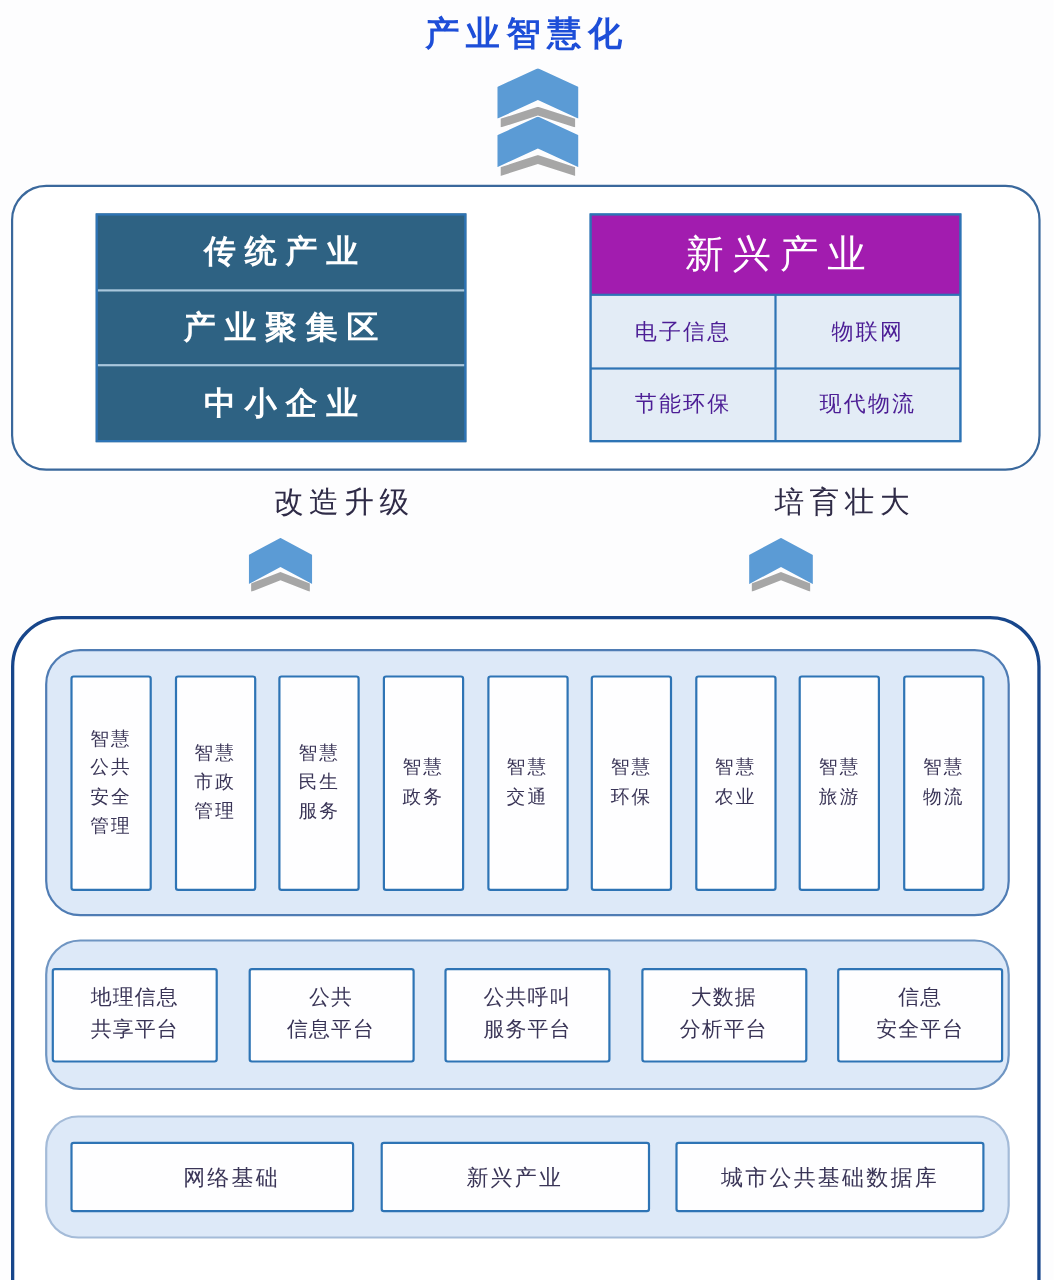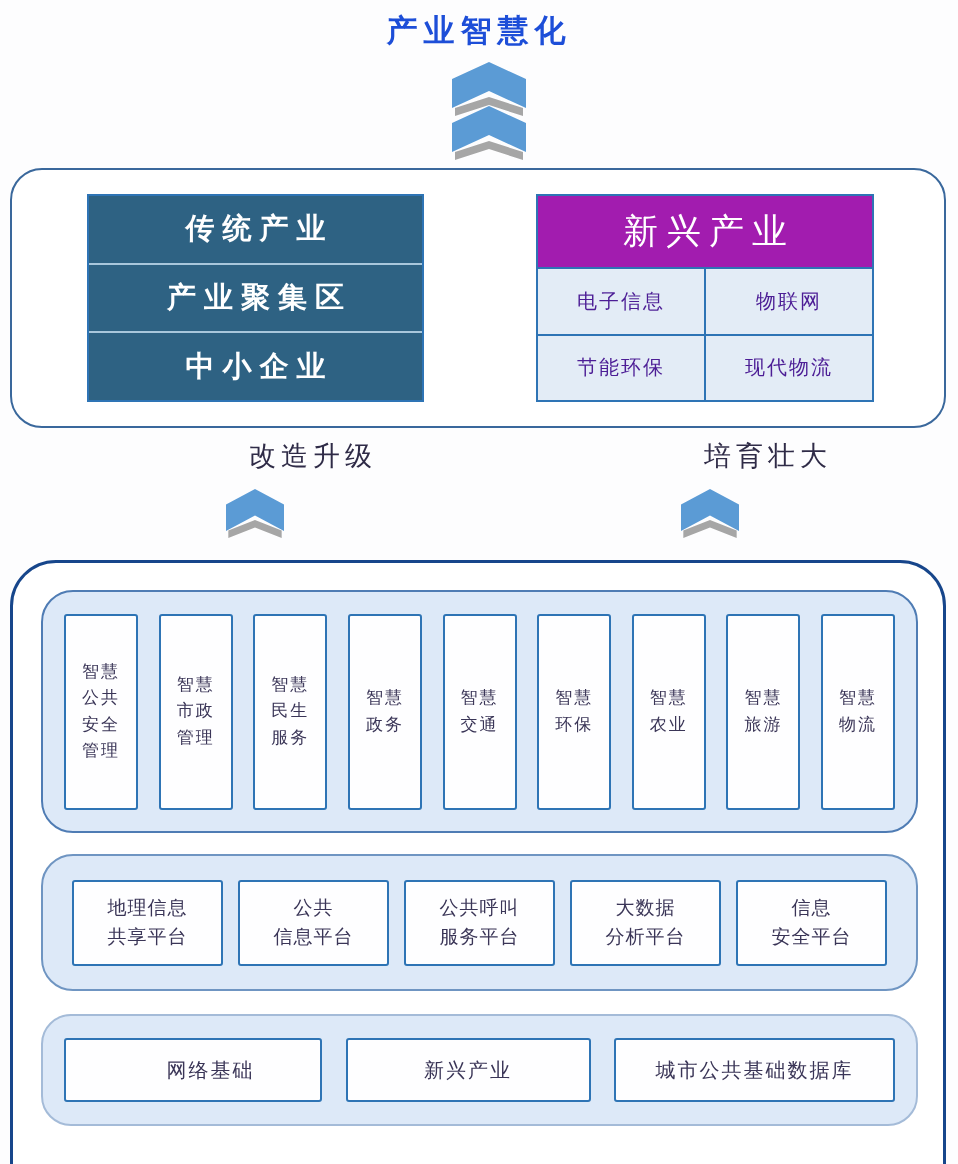--- a/index.html
+++ b/index.html
@@ -88,21 +88,21 @@
     position:absolute; left:10px; top:560px; width:936px; height:725px;
     background:#ffffff; border:3px solid #17468b; border-radius:46px;
     box-sizing:border-box;
   }
   .panel {
     position:absolute; left:28px; width:877px;
     background:#dde9f8; border-radius:32px; box-sizing:border-box;
     display:flex; align-items:center; justify-content:space-between;
   }
   .apps-panel      { top:27px;  height:243px; border:2px solid #4f7cb4; padding:0 21px; }
-  .platforms-panel { top:291px; height:137px; border:2px solid #6f95c2; padding:0 29px; }
+  .platforms-panel { top:291px; height:137px; border:2px solid #6f95c2; padding:0 4px; }
   .infra-panel     { top:451px; height:112px; border:2px solid #a4bbd8; padding:0 21px; border-radius:30px; }
 
   .wbox {
     background:#fefeff; border:2px solid #2e74b5; border-radius:3px;
     box-sizing:border-box; display:flex; align-items:center; justify-content:center;
     text-align:center; color:#3a3557;
     font-family:"Liberation Serif", serif;
   }
   .app-box { width:74px; height:196px; }
   .app-box .txt { font-size:17px; line-height:1.55; letter-spacing:2px; white-space:pre-line; }

